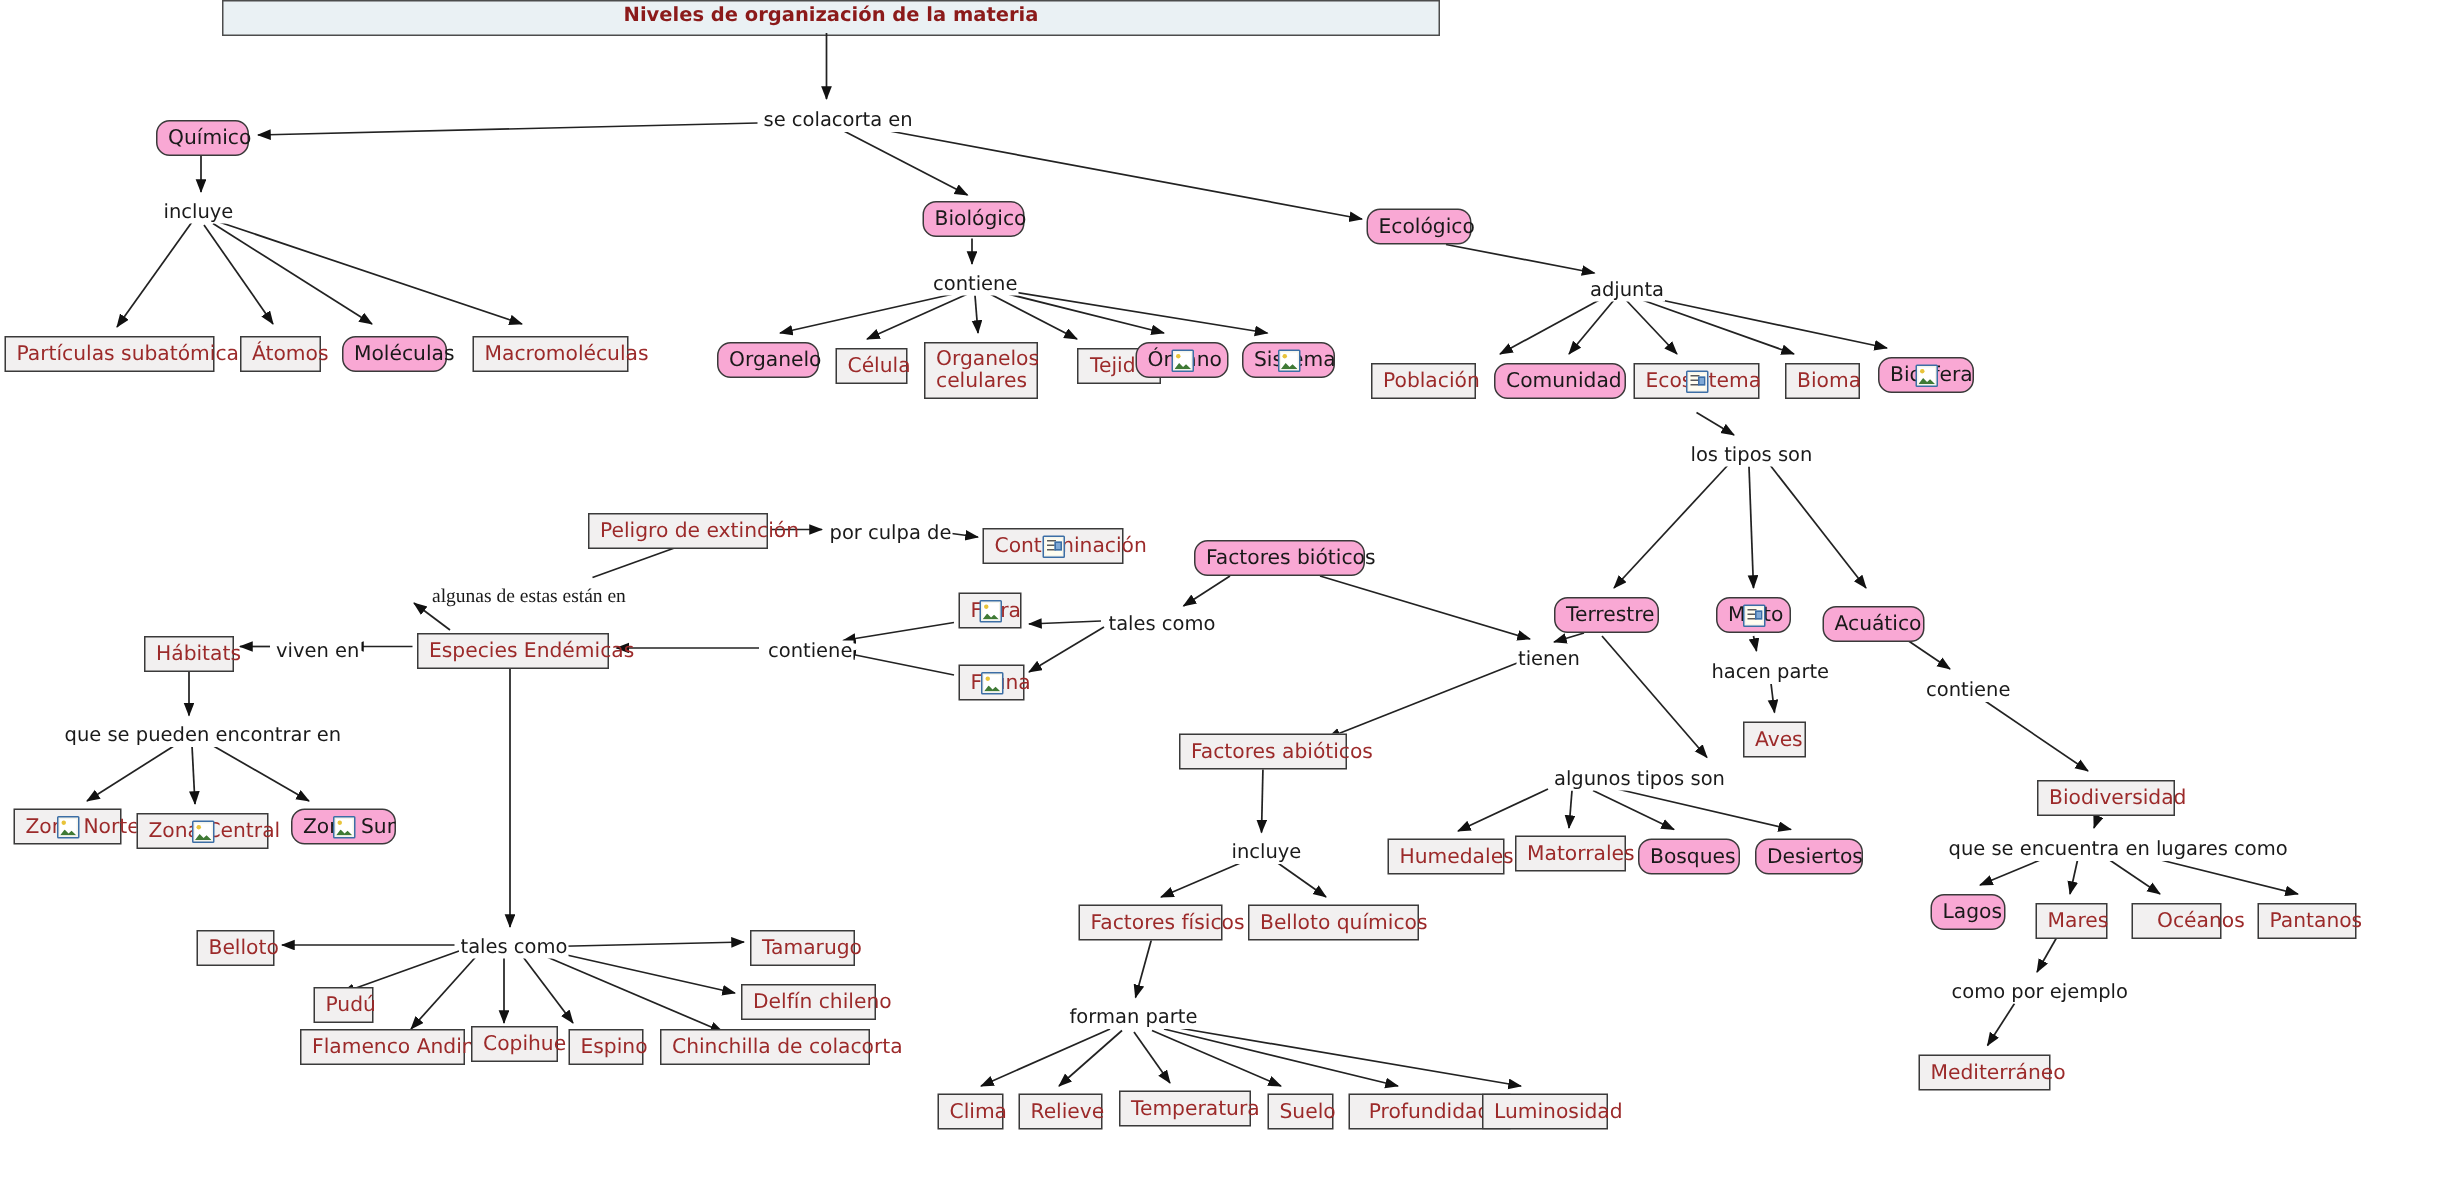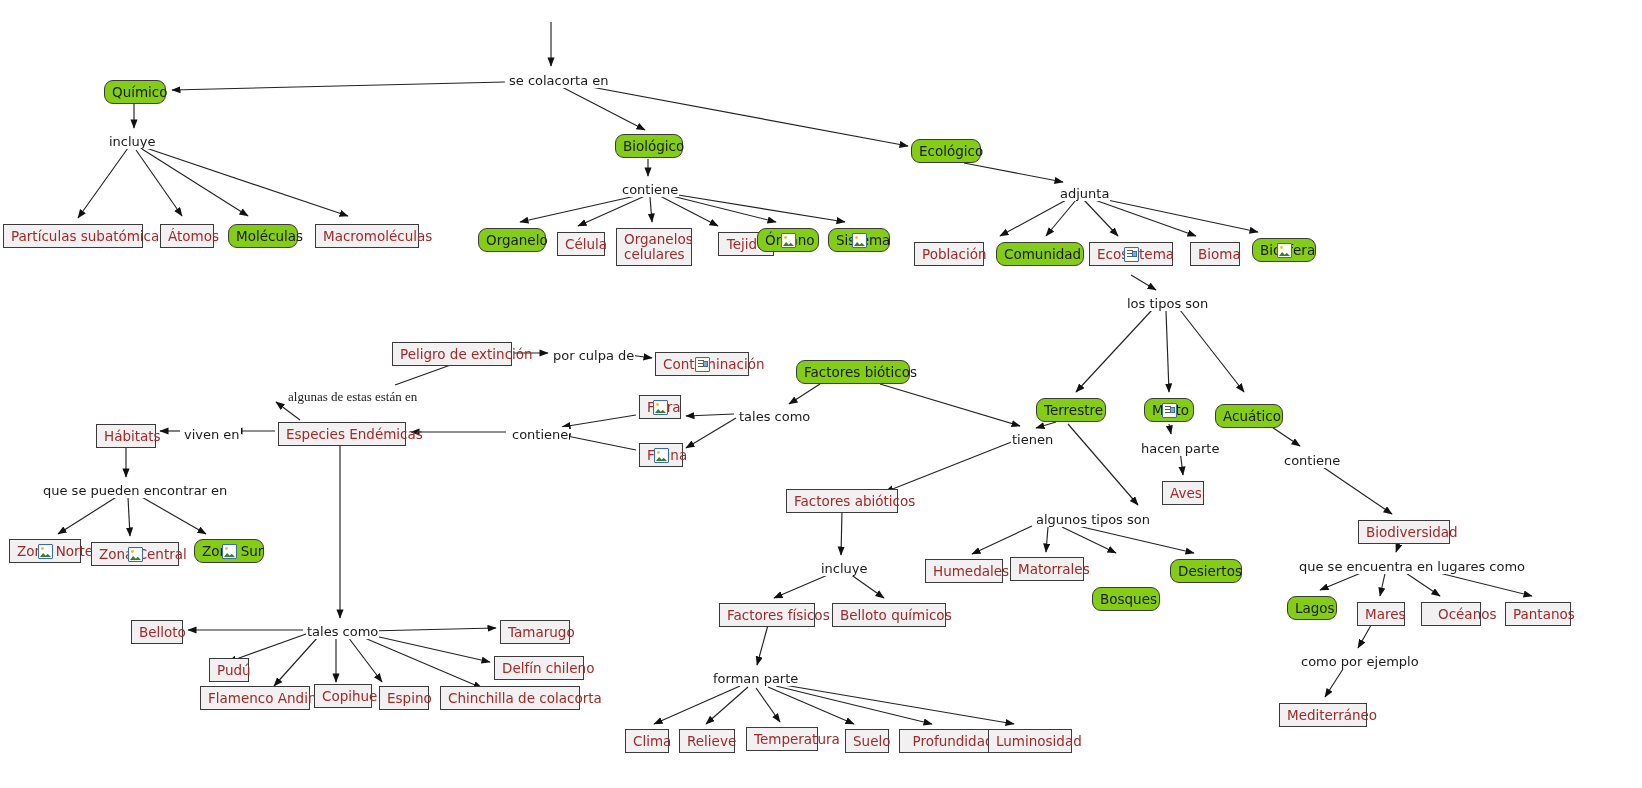--- a/index.html
+++ b/index.html
@@ -20,21 +20,21 @@
     font-weight:bold;
     font-size:13px;
     text-align:center;
     line-height:20px;
     white-space:nowrap;
   }
   
   .node{
     position:absolute;
     box-sizing:border-box;
-    background:#84cc16;
+    background:#f9a8d4;
     border:1px solid #3a3a3a;
     text-align:center;
     font-size:13.5px;
     color:#1a1a1a;
     padding:3px 7px 3px 7px;
     white-space:nowrap;
     line-height:16px;
   }
   .node.round{border-radius:9px;}
   .node.red{color:#9c2a2a;background:#f2f0f0;border-color:#3a3a3a;}
@@ -83,20 +83,23 @@
   .badge.doc .bi::after{
     content:"";position:absolute;right:0px;top:2px;width:44%;height:52%;
     background:#7fa9d6;border:1px solid #3c6ea5;box-sizing:border-box;
   }
 </style>
 </head>
 <body>
 
 <div id="canvas">
 
+  <div class="banner" style="left:148px;top:0px;width:810px;height:22px;">
+    <span>Niveles de organización de la materia</span>
+  </div>
 
   <svg id="links" viewBox="0 0 1642 788">
     <defs>
       <marker id="ah" markerWidth="9" markerHeight="9" refX="7.4" refY="3.1" orient="auto" markerUnits="strokeWidth">
         <path d="M0,0 L8,3.1 L0,6.2 z" fill="#111111"></path>
       </marker>
     </defs>
     <g stroke="#222222" stroke-width="1.15" fill="none" marker-end="url(#ah)">
 
       <path d="M551,22 L551,66"></path>
@@ -284,41 +287,41 @@
       <div class="badge pic" style="left: 128px; top: 547px;">
         <span class="bi"></span>
       </div>
       <div class="node round" style="left: 194px; top: 539px; width: 70px;">Zona Sur</div>
       <div class="badge pic" style="left: 222px; top: 544px;">
         <span class="bi"></span>
       </div>
       <div class="node red" style="left: 786px; top: 489px; width: 112px;">Factores abióticos</div>
       <div class="node red" style="left: 925px; top: 559px; width: 78px;">Humedales</div>
       <div class="node red" style="left: 1010px; top: 557px; width: 74px;">Matorrales</div>
-      <div class="node round" style="left: 1092px; top: 559px; width: 68px; margin-top: 28px;">Bosques</div>
+      <div class="node round" style="left: 1092px; top: 559px; width: 68px;">Bosques</div>
       <div class="node round" style="left: 1170px; top: 559px; width: 72px;">Desiertos</div>
       <div class="node red" style="left: 1358px; top: 520px; width: 92px;">Biodiversidad</div>
       <div class="node round" style="left: 1287px; top: 596px; width: 50px;">Lagos</div>
       <div class="node red" style="left: 1357px; top: 602px; width: 48px;">Mares</div>
       <div class="node red" style="left: 1421px; top: 602px; width: 60px; padding-left: 16px;">Océanos</div>
       <div class="node red" style="left: 1505px; top: 602px; width: 66px;">Pantanos</div>
       <div class="node red" style="left: 1279px; top: 703px; width: 88px;">Mediterráneo</div>
       <div class="node red" style="left: 131px; top: 620px; width: 52px;">Belloto</div>
       <div class="node red" style="left: 500px; top: 620px; width: 70px;">Tamarugo</div>
       <div class="node red" style="left: 183px; top: 658px; width: 40px; margin-left: 26px;">Pudú</div>
       <div class="node red" style="left: 494px; top: 656px; width: 90px;">Delfín chileno</div>
       <div class="node red" style="left: 200px; top: 686px; width: 110px;">Flamenco Andino</div>
       <div class="node red" style="left: 314px; top: 684px; width: 58px;">Copihue</div>
       <div class="node red" style="left: 379px; top: 686px; width: 50px;">Espino</div>
       <div class="node red" style="left: 440px; top: 686px; width: 140px;">Chinchilla de colacorta</div>
       <div class="node red" style="left: 719px; top: 603px; width: 96px;">Factores físicos</div>
       <div class="node red" style="left: 832px; top: 603px; width: 114px;">Belloto químicos</div>
       <div class="node red" style="left: 625px; top: 729px; width: 44px;">Clima</div>
       <div class="node red" style="left: 679px; top: 729px; width: 56px;">Relieve</div>
-      <div class="node red" style="left: 746px; top: 727px; width: 72px;">Temperatura</div>
+      <div class="node red" style="left: 746px; top: 727px; width: 88px;">Temperatura</div>
       <div class="node red" style="left: 845px; top: 729px; width: 44px;">Suelo</div>
       <div class="node red" style="left: 899px; top: 729px; width: 108px;">Profundidad</div>
       <div class="node red" style="left: 988px; top: 729px; width: 84px;">Luminosidad</div>
     </div>
   <div id="labels">
       <div class="lbl" style="left: 508px; top: 73px;">se colacorta en</div>
       <div class="lbl" style="left: 108px; top: 134px;">incluye</div>
       <div class="lbl" style="left: 621px; top: 182px;">contiene</div>
       <div class="lbl" style="left: 1059px; top: 186px;">adjunta</div>
       <div class="lbl" style="left: 1126px; top: 296px;">los tipos son</div>

